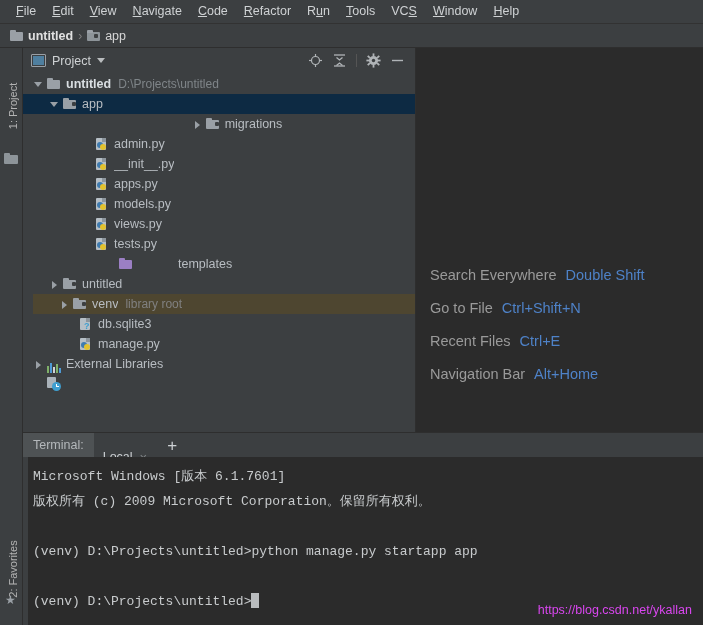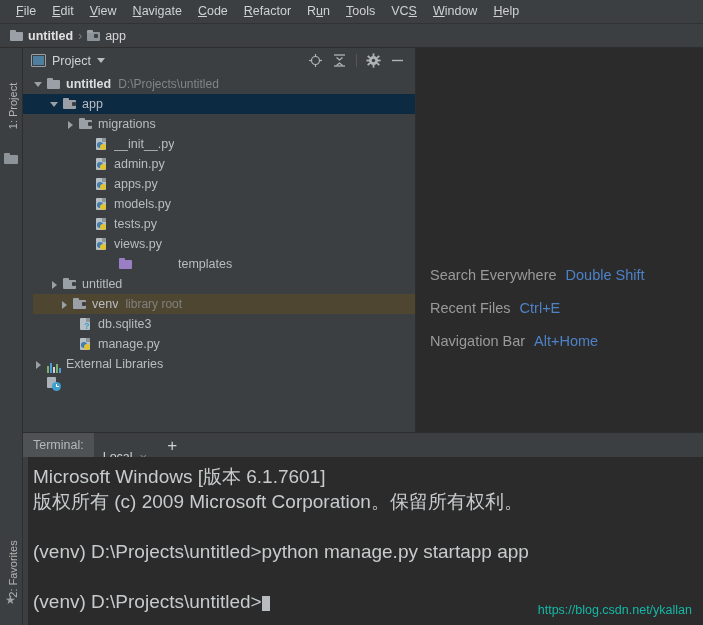--- a/index.html
+++ b/index.html
@@ -105,25 +105,25 @@
   .sc .key{color:#4e82c8;}
 
   
   .terminal{flex:0 0 192px;display:flex;flex-direction:column;background:#2b2b2b;border-top:1px solid #2e2e2e;}
   .ttabs{height:24px;flex:0 0 24px;background:#3c3f41;display:flex;align-items:stretch;font-size:12.5px;}
   .tlabel{display:flex;align-items:center;padding:0 10px;color:#b4b8bb;background:#4e5254;}
   .ttab{display:flex;align-items:center;gap:7px;padding:0 9px;color:#cdd1d4;background:#2b2b2b;margin-top:24px;}
   .ttab .x{color:#7d8285;font-size:13px;line-height:1;}
   .tplus{display:flex;align-items:center;padding:0 11px;color:#cdd1d4;font-size:17px;line-height:1;}
   .tbody{flex:1 1 auto;background:#2b2b2b;position:relative;padding:7px 0 0 10px;overflow:hidden;}
-  .tline{font-family:Liberation Sans, sans-serif;font-size:19px;
+  .tline{font-family:Liberation Mono, monospace;font-size:13px;
          color:#c8cbcd;line-height:25px;white-space:pre;}
   .tline.blank{color:transparent;}
   .cursorblk{display:inline-block;width:8px;height:15px;background:#b9bcbe;vertical-align:-3px;}
-  .watermark{position:absolute;right:11px;bottom:8px;font-size:12.5px;color:#14b8a6;
+  .watermark{position:absolute;right:11px;bottom:8px;font-size:12.5px;color:#d946ef;
              font-family:"Liberation Sans",sans-serif;}
   .termleftbar{position:absolute;left:0;top:0;bottom:0;width:5px;background:#3c3f41;}
 </style>
 </head>
 <body>
 
 <div class="app">
 
   <div class="menubar" id="menubar">
       <div class="menuitem"><span class="u">F</span>ile</div>
@@ -225,86 +225,86 @@
                 <span class="rowtxt b">untitled</span>
                 <span class="hint path">D:\Projects\untitled</span>
               </div>
               <div class="row sel" style="padding-left: 26px;">
                 <span class="arrow d"></span>
                 <span class="ico folder mod">
                   <span class="mk"></span>
                 </span>
                 <span class="rowtxt">app</span>
               </div>
-              <div class="row" style="padding-left: 42px;">
+              <div class="row" style="padding-left: 42px; justify-content: center;">
                 <span class="arrow r"></span>
                 <span class="ico folder mod">
                   <span class="mk"></span>
                 </span>
                 <span class="rowtxt">migrations</span>
               </div>
               <div class="row" style="padding-left: 58px;">
                 <span class="arrow"></span>
                 <span class="ico py">
                   <span class="pg"></span>
                   <span class="fold"></span>
                   <span class="sb"></span>
                   <span class="sy"></span>
                 </span>
+                <span class="rowtxt">admin.py</span>
+              </div>
+              <div class="row" style="padding-left: 58px;">
+                <span class="arrow"></span>
+                <span class="ico py">
+                  <span class="pg"></span>
+                  <span class="fold"></span>
+                  <span class="sb"></span>
+                  <span class="sy"></span>
+                </span>
                 <span class="rowtxt">__init__.py</span>
               </div>
               <div class="row" style="padding-left: 58px;">
                 <span class="arrow"></span>
                 <span class="ico py">
                   <span class="pg"></span>
                   <span class="fold"></span>
                   <span class="sb"></span>
                   <span class="sy"></span>
                 </span>
-                <span class="rowtxt">admin.py</span>
-              </div>
-              <div class="row" style="padding-left: 58px;">
-                <span class="arrow"></span>
-                <span class="ico py">
-                  <span class="pg"></span>
-                  <span class="fold"></span>
-                  <span class="sb"></span>
-                  <span class="sy"></span>
-                </span>
                 <span class="rowtxt">apps.py</span>
               </div>
               <div class="row" style="padding-left: 58px;">
                 <span class="arrow"></span>
                 <span class="ico py">
                   <span class="pg"></span>
                   <span class="fold"></span>
                   <span class="sb"></span>
                   <span class="sy"></span>
                 </span>
                 <span class="rowtxt">models.py</span>
               </div>
               <div class="row" style="padding-left: 58px;">
                 <span class="arrow"></span>
                 <span class="ico py">
                   <span class="pg"></span>
                   <span class="fold"></span>
                   <span class="sb"></span>
                   <span class="sy"></span>
                 </span>
+                <span class="rowtxt">views.py</span>
+              </div>
+              <div class="row" style="padding-left: 58px;">
+                <span class="arrow"></span>
+                <span class="ico py">
+                  <span class="pg"></span>
+                  <span class="fold"></span>
+                  <span class="sb"></span>
+                  <span class="sy"></span>
+                </span>
                 <span class="rowtxt">tests.py</span>
-              </div>
-              <div class="row" style="padding-left: 58px;">
-                <span class="arrow"></span>
-                <span class="ico py">
-                  <span class="pg"></span>
-                  <span class="fold"></span>
-                  <span class="sb"></span>
-                  <span class="sy"></span>
-                </span>
-                <span class="rowtxt">views.py</span>
               </div>
               <div class="row" style="padding-left: 42px; gap: 40px;">
                 <span class="arrow"></span>
                 <span class="ico folder tpl"></span>
                 <span class="rowtxt">templates</span>
               </div>
               <div class="row" style="padding-left: 26px;">
                 <span class="arrow r"></span>
                 <span class="ico folder mod">
                   <span class="mk"></span>
@@ -357,20 +357,24 @@
                 </span>
               </div>
             </div>
         </div>
 
         <div class="editor">
           <div class="shortcuts" id="shortcuts">
               <div class="sc">
                 <span class="act">Search Everywhere</span>
                 <span class="key">Double Shift</span>
+              </div>
+              <div class="sc">
+                <span class="act">Go to File</span>
+                <span class="key">Ctrl+Shift+N</span>
               </div>
               <div class="sc">
                 <span class="act">Recent Files</span>
                 <span class="key">Ctrl+E</span>
               </div>
               <div class="sc">
                 <span class="act">Navigation Bar</span>
                 <span class="key">Alt+Home</span>
               </div>
             </div>

